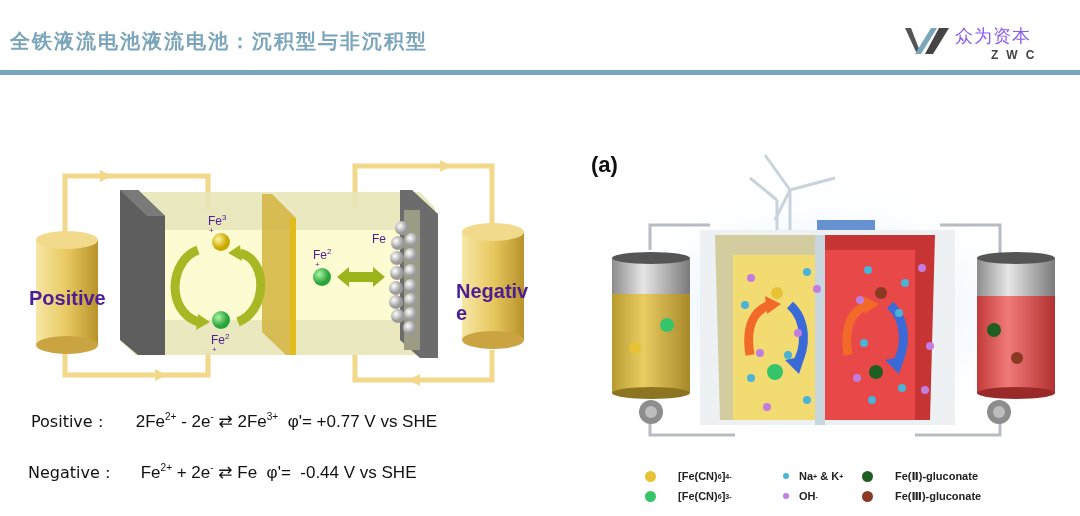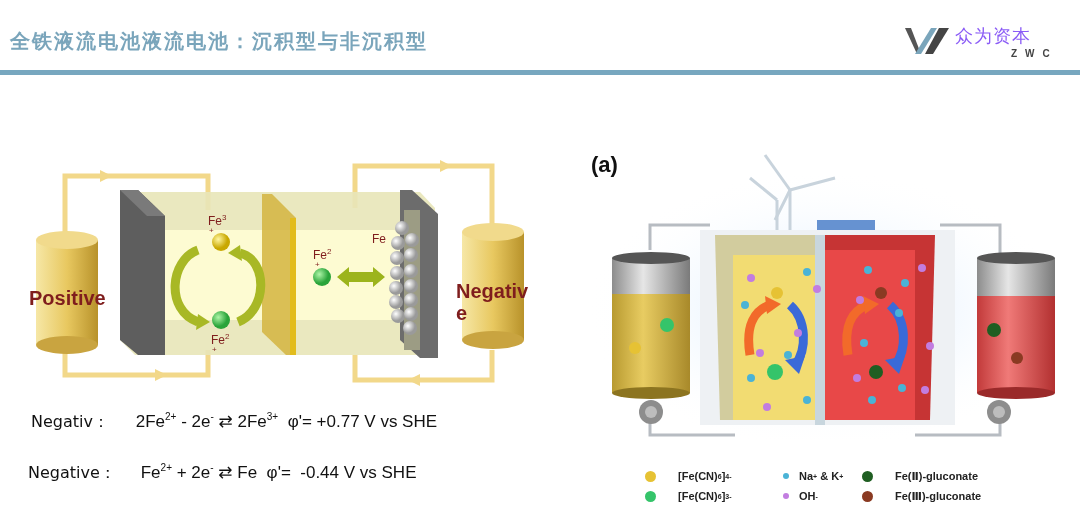--- a/index.html
+++ b/index.html
@@ -14,25 +14,25 @@
   .divider {
     position: absolute; left: 0; top: 70px; width: 1080px; height: 5px; background: #77a7bf;
   }
   .logo { position: absolute; left: 905px; top: 22px; width: 160px; height: 40px; }
   .logo-cn {
     position: absolute; left: 50px; top: 2px;
     font-family: Liberation Serif, serif; font-size: 18px; color: #8b5cf6; letter-spacing: 1px;
   }
   .logo-en {
     position: absolute; left: 86px; top: 26px;
-    font-size: 10px; color: #444; letter-spacing: 8px; font-weight: bold; margin-left: 20px;
+    font-size: 12px; color: #444; letter-spacing: 8px; font-weight: bold;
   }
 
   .diagram-left { position: absolute; left: 0; top: 150px; width: 560px; height: 240px; }
-  .lbl { position: absolute; font-family: "Liberation Sans", sans-serif; color: #7f1d1d; text-align: center; }
+  .lbl { position: absolute; font-family: "Liberation Sans", sans-serif; color: #4c1d95; text-align: center; }
   .lbl-tank { font-size: 20px; font-weight: bold; }
   .lbl-ion { font-size: 12px; }
   .sup { font-size: 8px; vertical-align: super; }
 
   .eq {
     position: absolute; font-family: "Liberation Sans", sans-serif; font-size: 17px; color: #111;
     white-space: nowrap;
   }
   .eq .eq-label { display: inline-block; font-family: "DejaVu Sans", sans-serif; font-size: 16px; }
   .eq sup { font-size: 10px; }
@@ -158,21 +158,21 @@
 
   <span class="lbl lbl-ion" style="left:313px;top:97px">
     <span>Fe</span><span class="sup">2</span>
   </span>
   <span class="lbl" style="left:315px;top:110px;font-size:8px">+</span>
 
   <span class="lbl lbl-ion" style="left:372px;top:82px">Fe</span>
 </div>
 
 <div class="eq" style="left:31px;top:411px">
-  <span class="eq-label" style="width:100px">Negativ：</span>
+  <span class="eq-label" style="width:100px">Positive：</span>
   <span>2Fe</span><sup>2+</sup><span> - 2e</span><sup>-</sup><span> ⇄ </span><span>2Fe</span><sup>3+</sup><span style="white-space:pre">  φ'= +0.77 V vs SHE</span>
 </div>
 <div class="eq" style="left:28px;top:462px">
   <span class="eq-label" style="width:108px">Negative：</span>
   <span>Fe</span><sup>2+</sup><span> + 2e</span><sup>-</sup><span> ⇄ </span><span>Fe</span><span style="white-space:pre">  φ'=  -0.44 V vs SHE</span>
 </div>
 
 <div class="panel-label">(a)</div>
 <div class="diagram-right">
   <svg width="480" height="290" viewBox="0 0 480 290" style="position:absolute;left:0;top:0">

